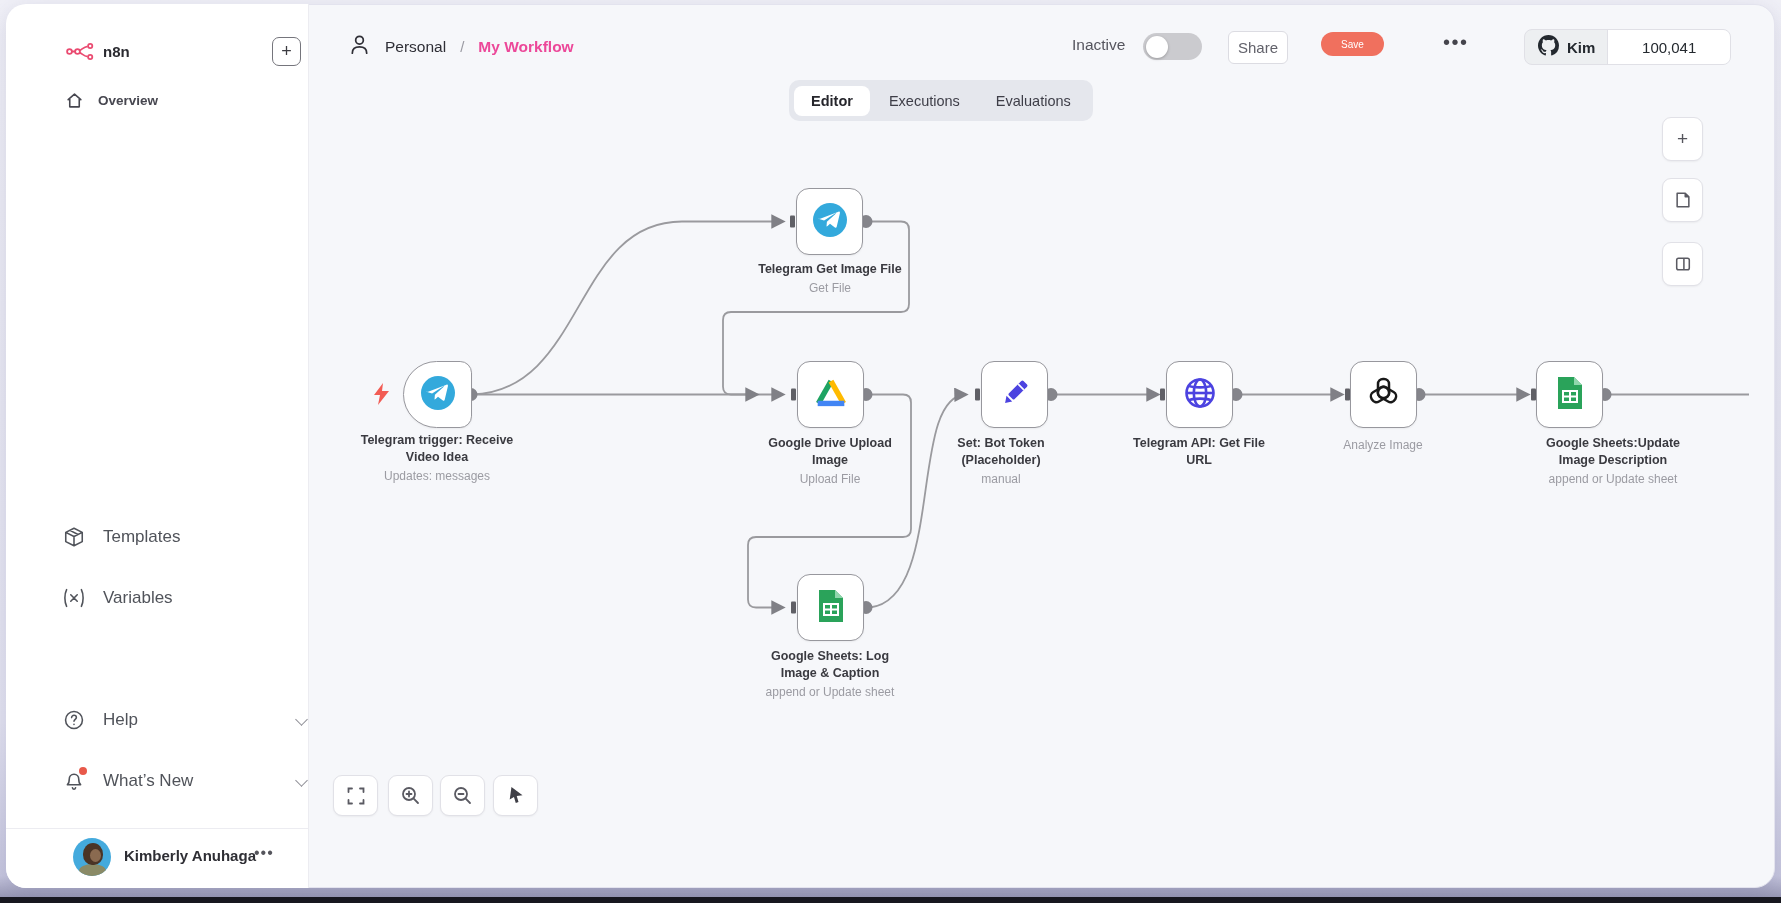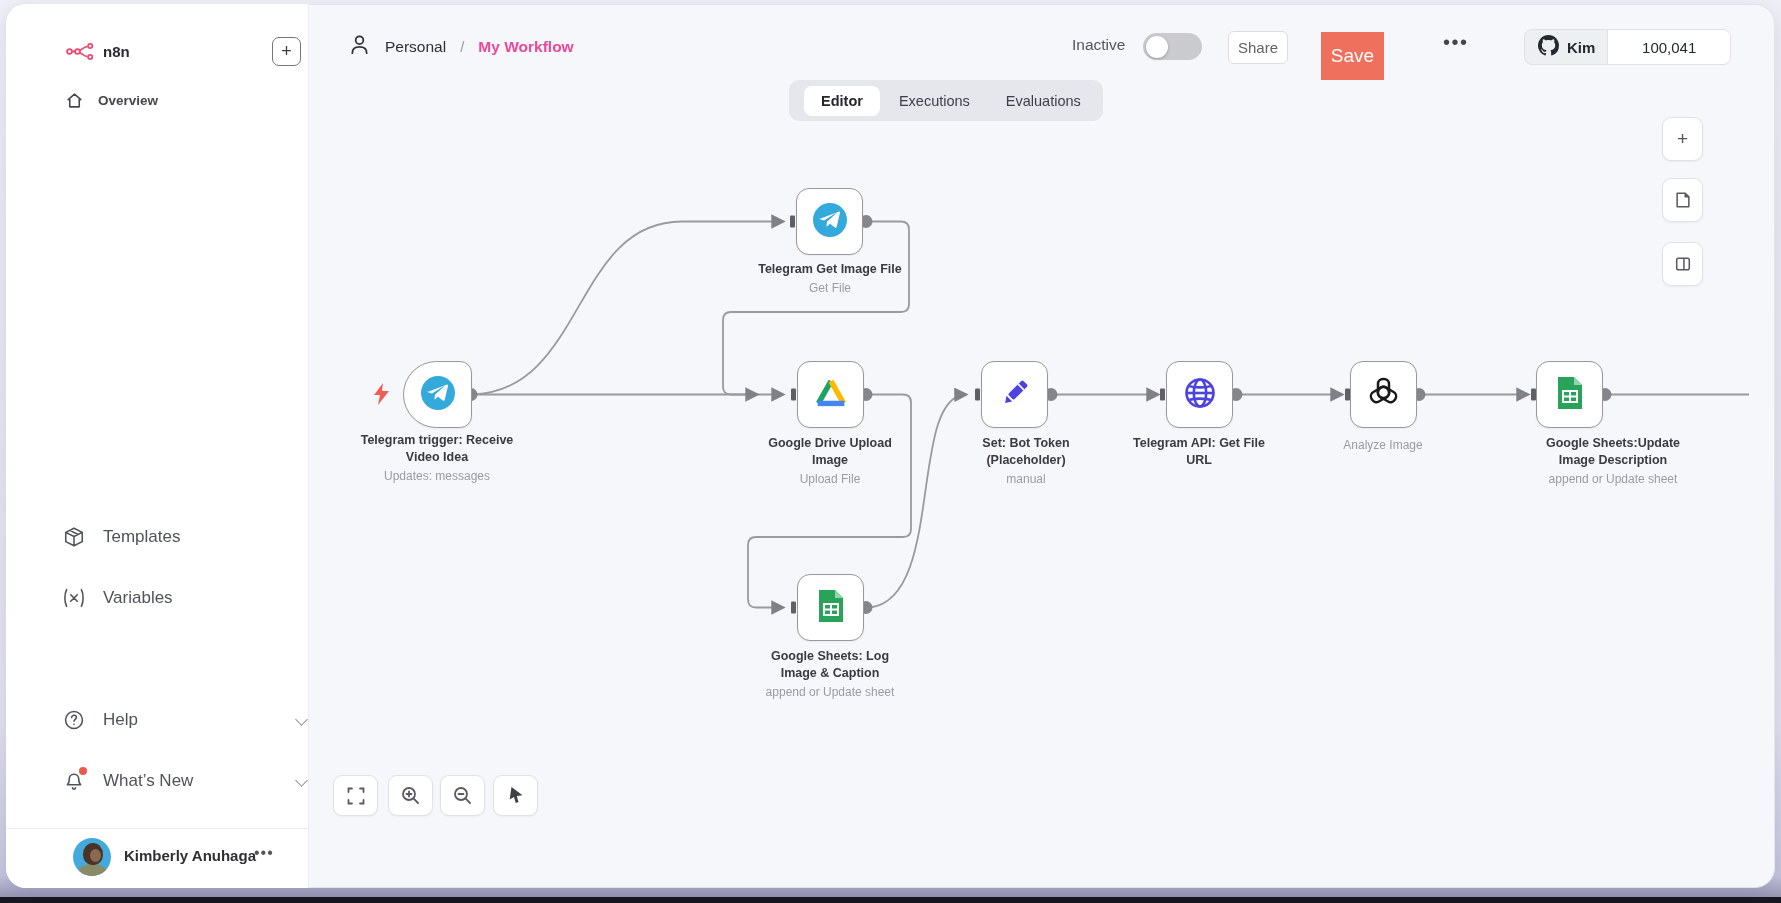--- a/index.html
+++ b/index.html
@@ -40,31 +40,31 @@
   .hdr-el{position:absolute;z-index:6;}
   .breadcrumb{left:348px;top:32px;display:flex;align-items:center;gap:14px;}
   .bc-owner{font-size:15.5px;color:#2f2f36;}
   .bc-sep{font-size:15px;color:#9a9aa2;}
   .bc-title{font-size:15.5px;font-weight:bold;color:#ec4899;}
   .status-label{left:1072px;top:36px;font-size:15.5px;color:#55555e;}
   .toggle{left:1143px;top:33px;width:59px;height:27px;border-radius:14px;background:#cbcbcf;cursor:pointer;}
   .toggle .knob{position:absolute;left:3px;top:2.5px;width:22px;height:22px;border-radius:50%;background:#fff;box-shadow:0 1px 3px rgba(0,0,0,.25);}
   .share-btn{left:1228px;top:31px;width:60px;height:33px;background:#fff;border:1px solid #dcdce2;border-radius:6px;
     display:flex;align-items:center;justify-content:center;font-size:15px;color:#62626b;cursor:pointer;box-sizing:border-box;}
-  .save-btn{left:1321px;top:32px;width:63px;height:48px;background:#f0705e;border:none;border-radius:0;
-    display:flex;align-items:center;justify-content:center;font-size:19px;color:#fff;cursor:pointer;}
+  .save-btn{left:1321px;top:32px;width:63px;height:24px;background:#f0705e;border:none;border-radius:12px;
+    display:flex;align-items:center;justify-content:center;font-size:10px;color:#fff;cursor:pointer;}
   .more-btn{left:1437px;top:25px;font-size:20px;color:#45454c;letter-spacing:1.5px;cursor:pointer;padding:6px;}
   .gh-widget{left:1524px;top:29px;width:207px;height:36px;background:#edeff1;border:1px solid #e0e0e6;border-radius:8px;display:flex;overflow:hidden;cursor:pointer;box-sizing:border-box;}
   .gh-left{display:flex;align-items:center;gap:8px;padding:0 12px 0 13px;}
   .gh-user{font-size:15px;font-weight:bold;color:#24292f;}
   .gh-right{flex:1;background:#fff;border-left:1px solid #e0e0e6;display:flex;align-items:center;justify-content:center;font-size:15px;color:#24292f;}
   
   .tabs{position:absolute;left:789px;top:80px;height:41px;background:#e5e7ed;border-radius:10px;display:flex;align-items:center;padding:0 5px;gap:2px;z-index:6;}
   .tab{padding:7px 17px;font-size:14.5px;color:#3e3e48;border-radius:8px;cursor:pointer;}
-  .tab.active{background:#fff;font-weight:bold;color:#26262c;margin-left:10px;}
+  .tab.active{background:#fff;font-weight:bold;color:#26262c;}
   
   .wires{position:absolute;left:0;top:0;z-index:1;pointer-events:none;}
   .node{position:absolute;width:67px;height:67px;background:#fff;border:1.8px solid #97979d;border-radius:13px;
     display:flex;align-items:center;justify-content:center;box-sizing:border-box;z-index:3;cursor:pointer;box-shadow:0 1px 2px rgba(0,0,0,.05);}
   .node.trigger{border-radius:34px 12px 12px 34px;}
   .nlabel{position:absolute;width:214px;text-align:center;z-index:3;}
   .ntitle{font-size:12.5px;font-weight:bold;color:#3a3a40;line-height:1.35;white-space:pre-line;}
   .nsub{font-size:12px;color:#9b9ba2;margin-top:3px;}
   .bolt{position:absolute;left:372px;top:382px;z-index:3;}
   
@@ -314,21 +314,21 @@
     <svg width="32" height="32" viewBox="0 0 32 32">
       <g transform="rotate(45 16 16)">
         <rect x="12" y="3" width="8" height="19" rx="1.5" fill="#4c43e0"></rect>
         <rect x="12" y="1.5" width="8" height="4" rx="1.5" fill="#4c43e0"></rect>
         <path d="M12 24 H20 L16 30 Z" fill="#4c43e0"></path>
         <line x1="12" y1="7.5" x2="20" y2="7.5" stroke="#fff" stroke-width="1.6"></line>
       </g>
     </svg>
   </span>
 </div>
-<div class="nlabel" style="left:919px;top:435px">
+<div class="nlabel" style="left:894px;top:435px">
   <div class="ntitle">Set: Bot Token
 (Placeholder)</div>
   <div class="nsub">manual</div>
 </div>
 
 <div class="node" style="left:1166px;top:361px">
   <span>
     <svg width="34" height="34" viewBox="0 0 34 34" fill="none" stroke="#4c43e0" stroke-width="2.6">
       <circle cx="17" cy="17" r="13.5"></circle>
       <ellipse cx="17" cy="17" rx="6.2" ry="13.5"></ellipse>

